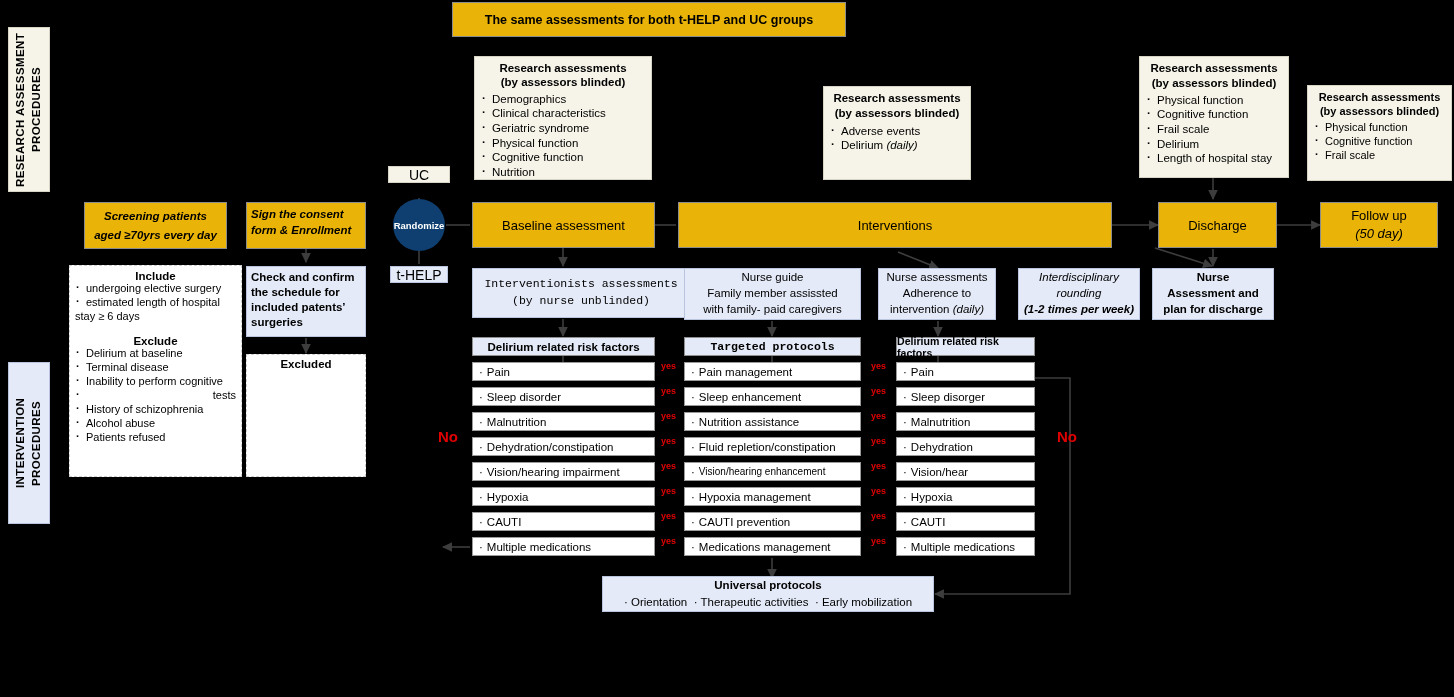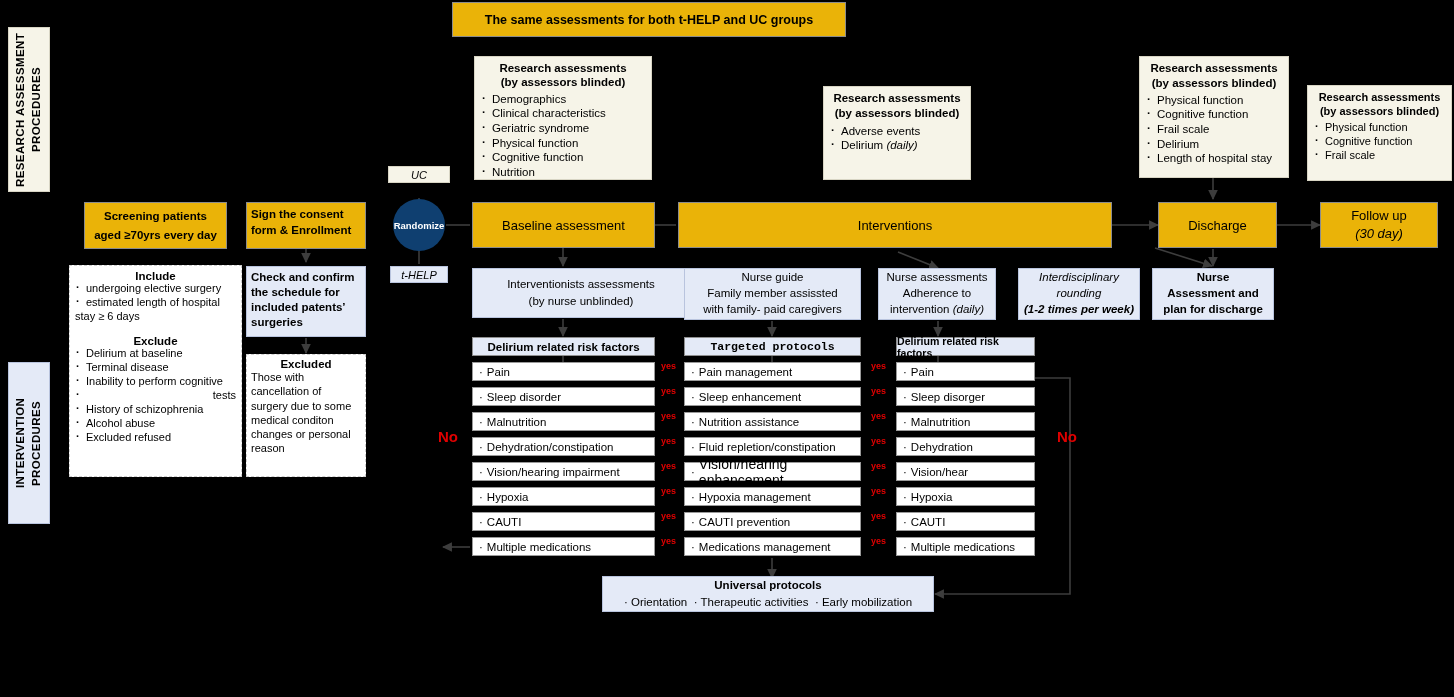--- a/index.html
+++ b/index.html
@@ -18,21 +18,21 @@
   .vert{writing-mode:vertical-rl;transform:rotate(180deg);
         display:flex;align-items:center;justify-content:center;
         font-weight:bold;font-size:11.5px;letter-spacing:.4px;
         text-align:center;line-height:1.35;width:100%;height:100%;}
 
   .ctr{display:flex;align-items:center;justify-content:center;
        text-align:center;width:100%;height:100%;}
 
   .hdr{font-weight:bold;font-size:12.5px;}
   .t13{font-size:13px;}
-  .t12{font-size:11px;font-style:italic;}
+  .t12{font-size:14px;}
   .t115{font-size:11.5px;}
   .t11{font-size:11px;}
   .b{font-weight:bold;}
   .it{font-style:italic;}
 
   ul.lst{margin:0;padding:0;list-style:none;}
   ul.lst li{position:relative;padding-left:11px;line-height:1.27;}
   ul.lst li:before{content:"\00B7";position:absolute;left:1px;top:-1px;font-weight:bold;}
 
   .rowbox{position:absolute;box-sizing:border-box;background:#fff;border:1px solid #9a9a9a;
@@ -162,59 +162,58 @@
       <span>(by assessors blinded)</span>
     </div>
     <ul class="lst t11" style="margin-top:2px;">
       <li>Physical function</li>
       <li>Cognitive  function</li>
       <li>Frail scale</li>
     </ul>
   </div>
 
   <div class="box gray" style="left:84px;top:202px;width:143px;height:47px;">
-    <div class="ctr b t115" style="flex-direction:column;line-height:1.6;">
+    <div class="ctr b t115" style="flex-direction:column;line-height:1.6;font-style:italic;">
       <span>Screening patients</span>
       <span>aged ≥70yrs every day</span>
     </div>
   </div>
 
   <div class="box gray" style="left:246px;top:202px;width:120px;height:47px;">
-    <div class="b t115" style="padding:4px 4px 0 4px;line-height:1.35;">
+    <div class="b t115" style="padding:4px 4px 0 4px;line-height:1.35;font-style:italic;">
       <span>Sign the consent</span><br>
       <span>form &amp; Enrollment</span>
     </div>
   </div>
 
   <div class="box" style="left:69px;top:265px;width:173px;height:212px;background:#fff;border:1px dashed #cfcfcf;padding:4px 5px;">
     <div class="b t115" style="text-align:center;">Include</div>
     <ul class="lst t11">
       <li>undergoing elective surgery</li>
       <li>estimated length of hospital</li>
     </ul>
     <div class="t11" style="line-height:1.27;">stay ≥ 6 days</div>
     <div class="b t115" style="text-align:center;margin-top:11px;">Exclude</div>
     <ul class="lst t11">
       <li>Delirium at baseline</li>
       <li>Terminal disease</li>
       <li>Inability to perform cognitive</li>
       <li style="list-style:none;padding-left:16px;text-align:right;">tests</li>
       <li>History of schizophrenia</li>
       <li>Alcohol abuse</li>
-      <li>Excluded refused</li>
+      <li>Patients refused</li>
     </ul>
   </div>
 
   <div class="box blue" style="left:246px;top:266px;width:120px;height:71px;padding:3px 4px;">
     <div class="b t115" style="line-height:1.3;">Check and confirm the schedule for included patents’ surgeries</div>
   </div>
 
   <div class="box" style="left:246px;top:354px;width:120px;height:123px;background:#fff;border:1px dashed #cfcfcf;padding:3px 4px;">
     <div class="b t115" style="text-align:center;">Excluded</div>
-    <div class="t11" style="line-height:1.3;">Those with cancellation of surgery due to some medical conditon changes or personal reason</div>
   </div>
 
   <div class="box cream" style="left:388px;top:166px;width:62px;height:17px;">
     <div class="ctr t12">UC</div>
   </div>
 
   <div class="box" style="left:393px;top:199px;width:52px;height:52px;background:#0f3f70;border-radius:50%;">
     <div class="ctr b" style="color:#fff;font-size:9.5px;">Randomize</div>
   </div>
 
@@ -230,25 +229,25 @@
     <div class="ctr t13">Interventions</div>
   </div>
 
   <div class="box gray" style="left:1158px;top:202px;width:119px;height:46px;">
     <div class="ctr t13">Discharge</div>
   </div>
 
   <div class="box gray" style="left:1320px;top:202px;width:118px;height:46px;">
     <div class="ctr t13" style="flex-direction:column;line-height:1.35;">
       <span>Follow up</span>
-      <span class="it">(30 day)</span>
-    </div>
-  </div>
-
-  <div class="box blue" style="left:472px;top:268px;width:218px;height:50px;">
+      <span class="it">(50 day)</span>
+    </div>
+  </div>
+
+  <div class="box blue" style="left:472px;top:268px;width:218px;height:50px;font-family:Liberation Mono, monospace;">
     <div class="ctr t115" style="flex-direction:column;line-height:1.45;">
       <span>Interventionists assessments</span>
       <span>(by nurse unblinded)</span>
     </div>
   </div>
 
   <div class="box blue" style="left:684px;top:268px;width:177px;height:52px;">
     <div class="ctr t115" style="flex-direction:column;line-height:1.38;">
       <span>Nurse guide</span>
       <span>Family member assissted</span>
@@ -334,21 +333,21 @@
   <div class="rowbox" style="left:684px;top:412px;width:177px;height:19px;">
       <span class="bl">·</span>
       <span>Nutrition assistance</span>
     </div>
   <div class="rowbox" style="left:684px;top:437px;width:177px;height:19px;">
       <span class="bl">·</span>
       <span>Fluid repletion/constipation</span>
     </div>
   <div class="rowbox" style="left:684px;top:462px;width:177px;height:19px;">
       <span class="bl">·</span>
-      <span style="font-size:14px;">Vision/hearing enhancement</span>
+      <span style="font-size:10px;">Vision/hearing enhancement</span>
     </div>
   <div class="rowbox" style="left:684px;top:487px;width:177px;height:19px;">
       <span class="bl">·</span>
       <span>Hypoxia management</span>
     </div>
   <div class="rowbox" style="left:684px;top:512px;width:177px;height:19px;">
       <span class="bl">·</span>
       <span>CAUTI prevention</span>
     </div>
   <div class="rowbox" style="left:684px;top:537px;width:177px;height:19px;">

